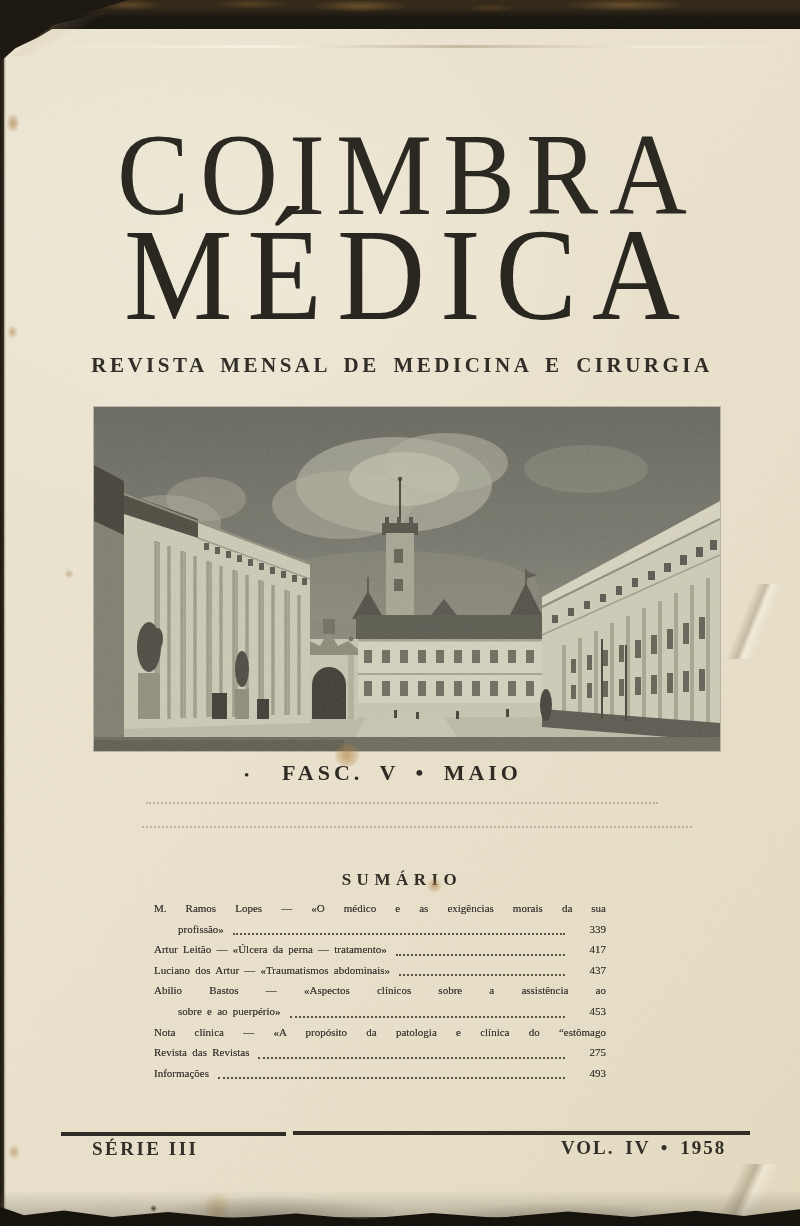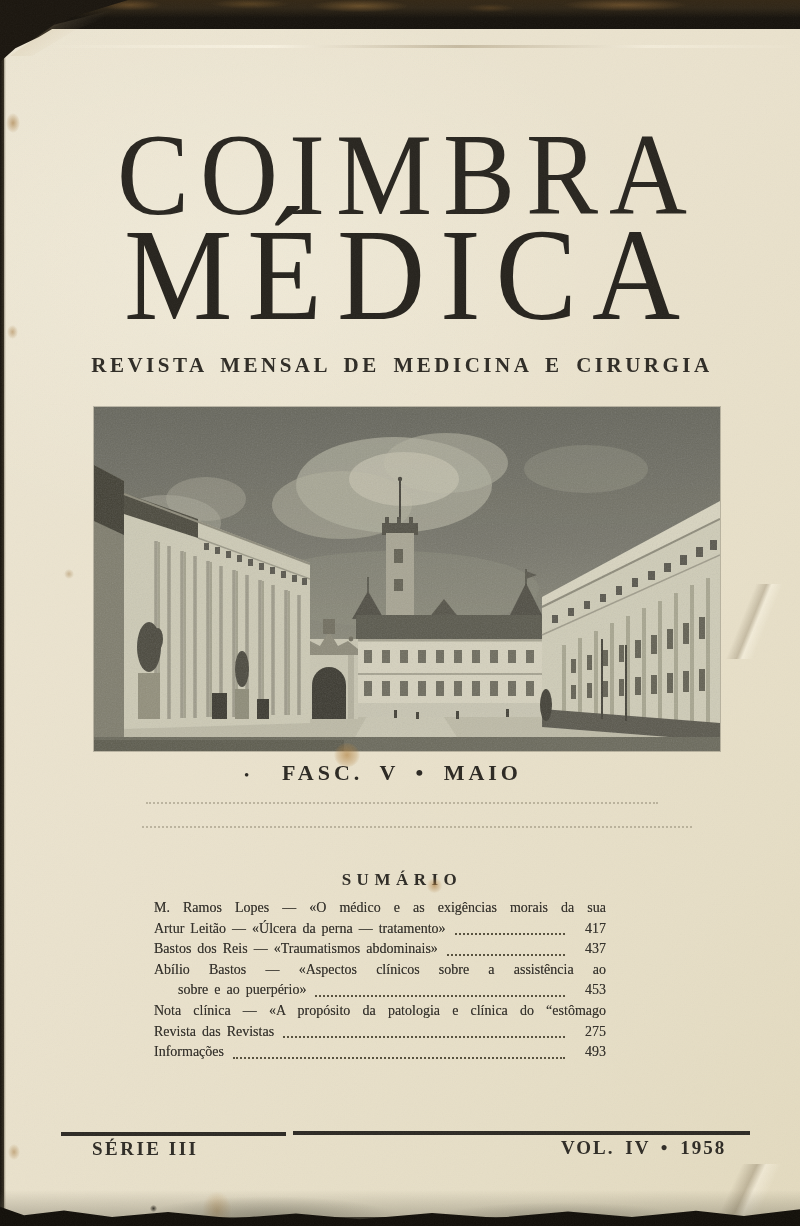--- a/index.html
+++ b/index.html
@@ -27,21 +27,21 @@
   .photo{left:90px;top:378px;width:626px;height:344px;outline:1px solid rgba(40,40,30,.25);}
   .photo svg{display:block;width:100%;height:100%;}
   
   .issue{top:731px;font-size:22px;font-weight:bold;letter-spacing:4px;word-spacing:7px;color:#2b2822;}
   .issue-bullet{left:240px;top:738px;font-size:15px;color:#2b2822;}
   .ghostline{border-bottom:2px dotted rgba(125,116,95,.42);height:1px;}
   .g1{left:142px;top:772px;width:512px;}
   .g2{left:138px;top:796px;width:550px;}
   
   .sumhead{top:841px;font-size:17px;font-weight:bold;letter-spacing:5.5px;color:#2e2b25;}
-  .toc{left:150px;top:869px;width:452px;font-size:14px;line-height:20.6px;color:#33302a;
+  .toc{left:150px;top:869px;width:452px;font-size:11px;line-height:20.6px;color:#33302a;
        word-spacing:2.5px;text-shadow:0 0 .4px rgba(51,48,42,.6);}
   .toc-row{display:flex;align-items:flex-end;}
   .toc-row.full{display:block;text-align:justify;text-align-last:justify;}
   .toc-row .t{white-space:nowrap;}
   .toc-row.ind .t{padding-left:24px;}
   .leader{flex:1;border-bottom:2px dotted #56503d;margin:0 7px 4px 9px;}
   .pg{width:34px;text-align:right;flex:none;}
   
   .rule{background:#2d2a24;height:4px;}
   .rule-l{left:57px;top:1103px;width:225px;}
@@ -322,27 +322,32 @@
   <div class="abs center issue">FASC. V  •  MAIO</div>
 
   <div class="abs ghostline g1"></div>
   <div class="abs ghostline g2"></div>
 
   <div class="abs center sumhead">SUMÁRIO</div>
   <div class="abs toc">
     <div class="toc-row full">
       <span class="t">M. Ramos Lopes — «O médico e as exigências morais da sua</span>
     </div>
+    <div class="toc-row ind">
+      <span class="t">profissão»</span>
+      <span class="leader"></span>
+      <span class="pg">339</span>
+    </div>
     <div class="toc-row">
       <span class="t">Artur Leitão — «Úlcera da perna — tratamento»</span>
       <span class="leader"></span>
       <span class="pg">417</span>
     </div>
     <div class="toc-row">
-      <span class="t">Bastos dos Reis — «Traumatismos abdominais»</span>
+      <span class="t">Luciano dos Artur — «Traumatismos abdominais»</span>
       <span class="leader"></span>
       <span class="pg">437</span>
     </div>
     <div class="toc-row full">
       <span class="t">Abílio Bastos — «Aspectos clínicos sobre a assistência ao</span>
     </div>
     <div class="toc-row ind">
       <span class="t">sobre e ao puerpério»</span>
       <span class="leader"></span>
       <span class="pg">453</span>

